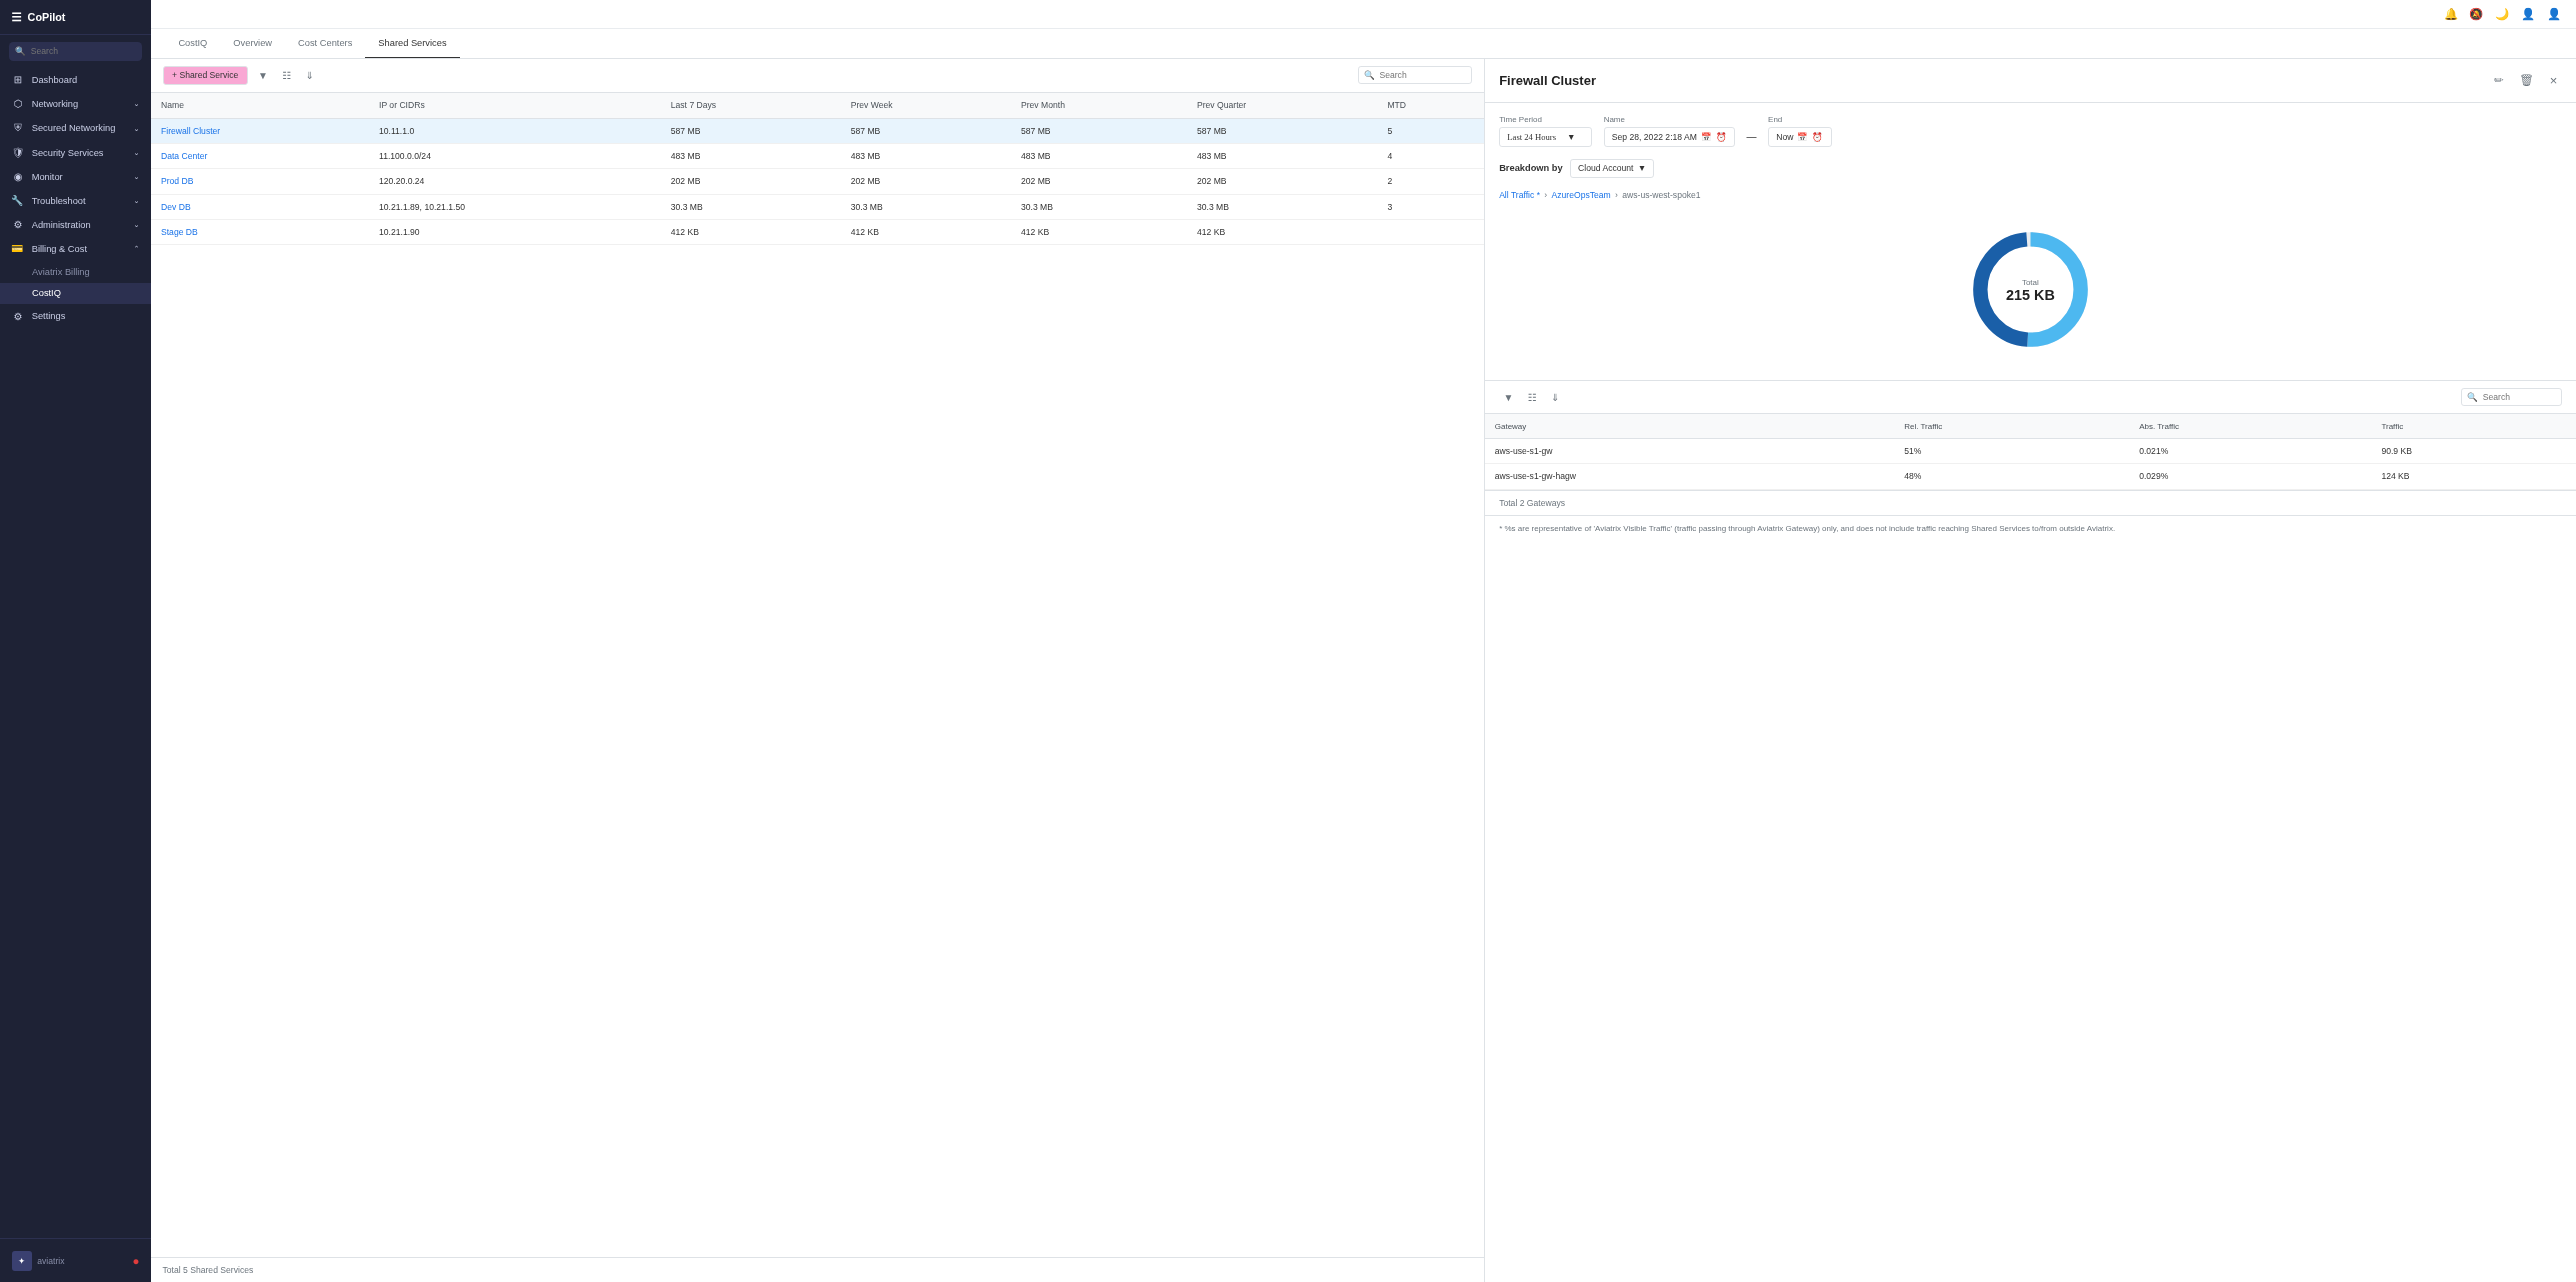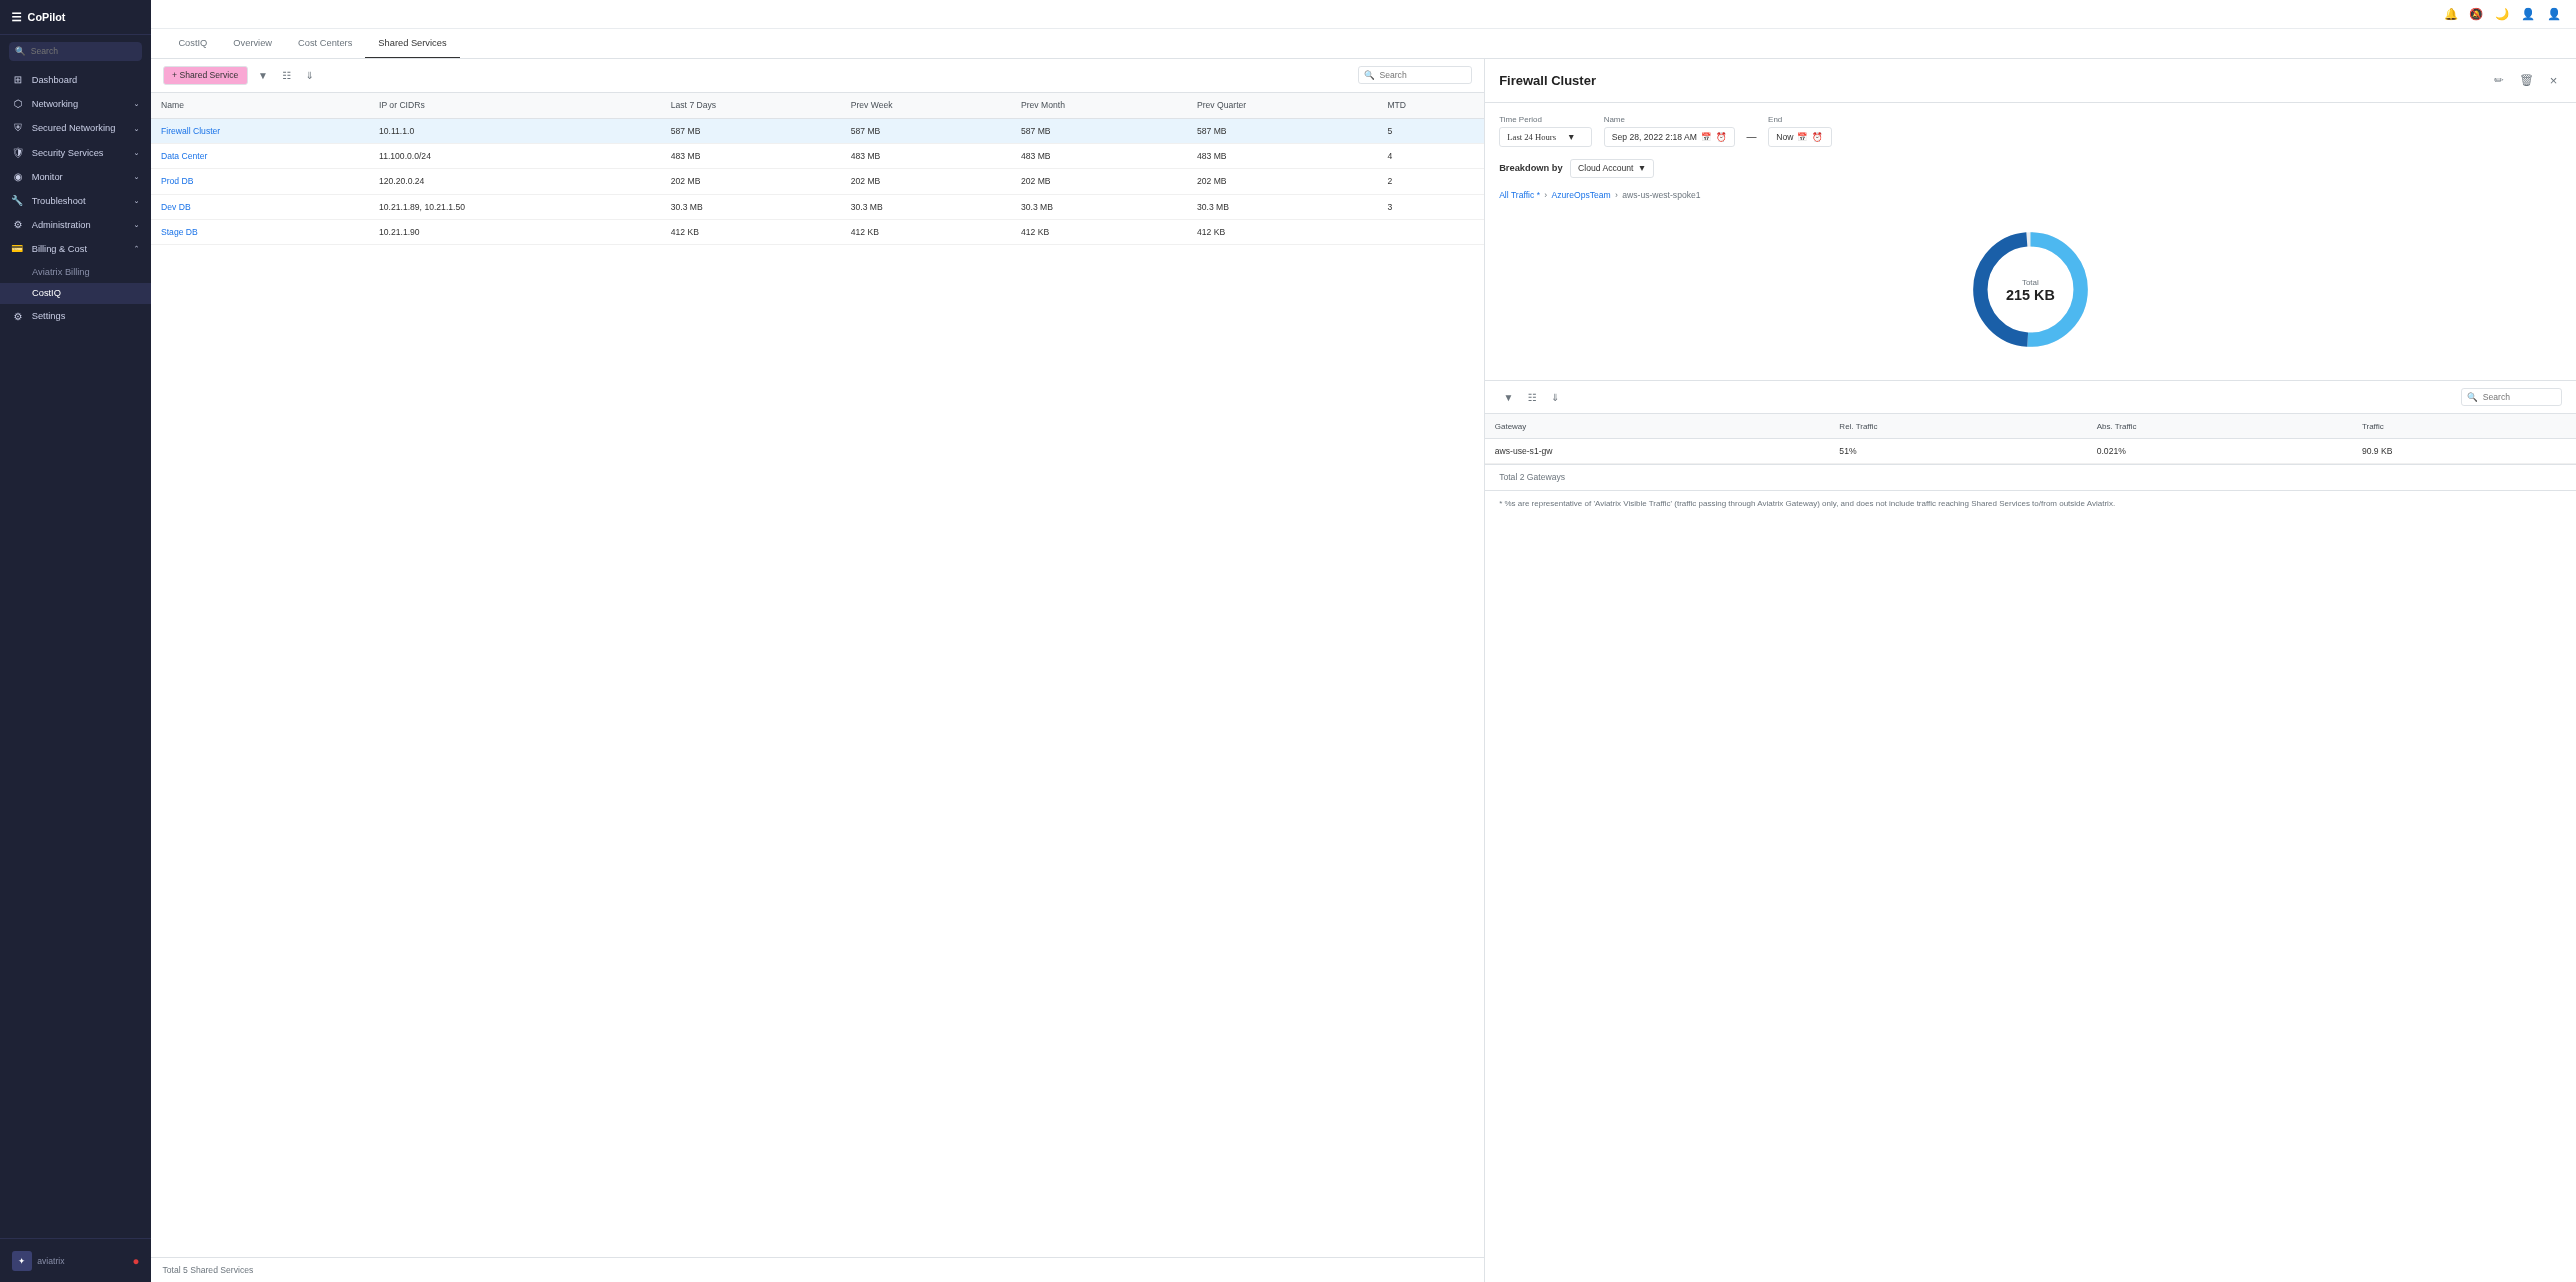--- a/index.html
+++ b/index.html
@@ -658,20 +658,26 @@
                 <th>Traffic</th>
               </tr>
             </thead>
             <tbody id="detail-table-body">
                 <tr>
     <td>aws-use-s1-gw</td>
     <td>51%</td>
     <td>0.021%</td>
     <td>90.9 KB</td>
   </tr>
+                <tr>
+    <td>aws-use-s1-gw-hagw</td>
+    <td>48%</td>
+    <td>0.029%</td>
+    <td>124 KB</td>
+  </tr>
               </tbody>
           </table>
         </div>
 
         <div class="detail-footer">Total 2 Gateways</div>
         <div class="detail-note">* %s are representative of 'Aviatrix Visible Traffic' (traffic passing through Aviatrix Gateway) only, and does not include traffic reaching Shared Services to/from outside Aviatrix.</div>
       </div>
     </div>
   </div>
 </div>

